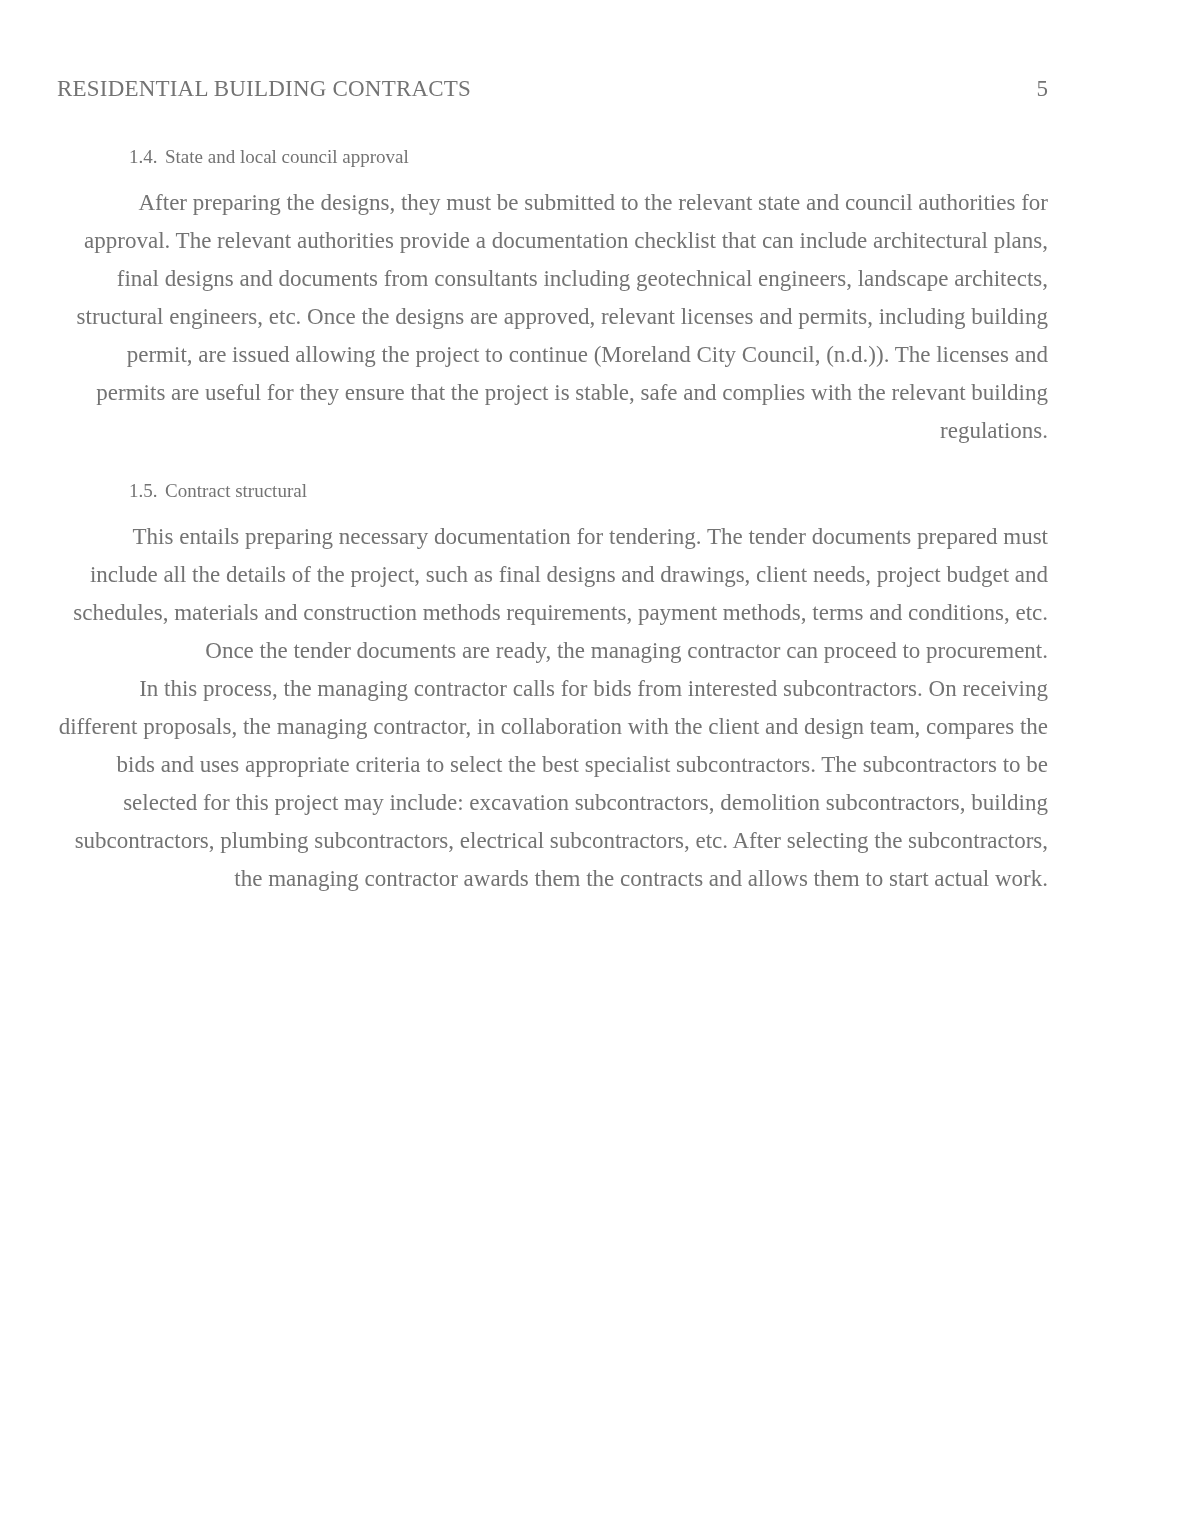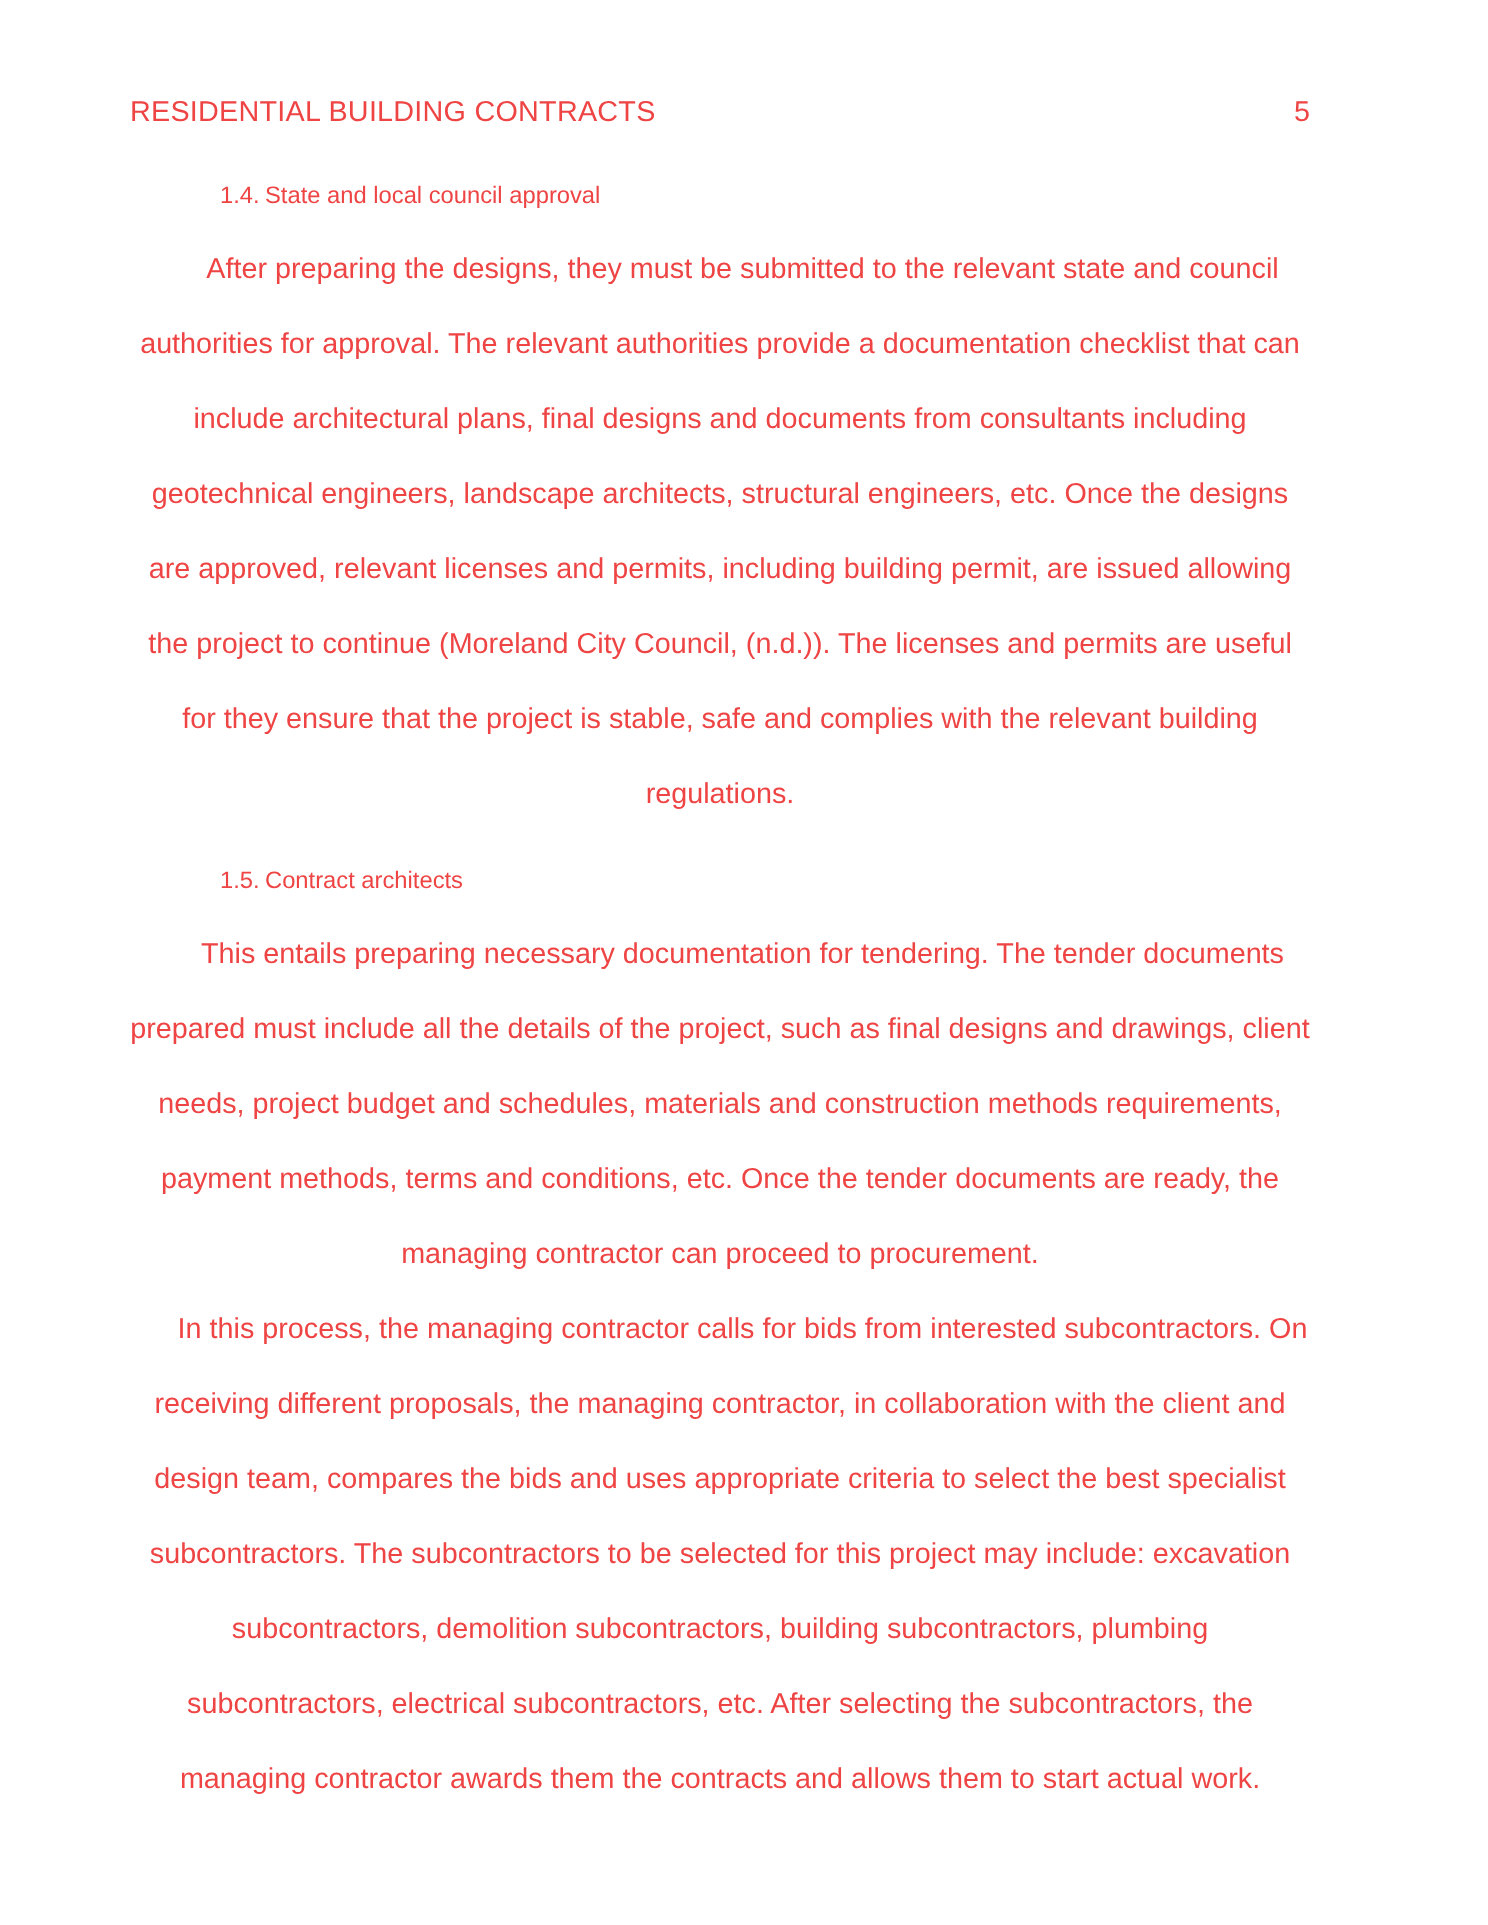--- a/index.html
+++ b/index.html
@@ -6,24 +6,24 @@
     margin: 0;
     padding: 0;
     background: #ffffff;
   }
   .page {
     position: relative;
     width: 1190px;
     height: 1540px;
     box-sizing: border-box;
     background: #ffffff;
-    padding: 62px 142px 0 104px;
-    font-family: Liberation Sans, sans-serif;
+    padding: 62px 142px 0 57px;
+    font-family: Liberation Serif, serif;
     font-size: 23px;
-    color: #ef4444;
+    color: #737373;
     overflow: hidden;
   }
   .page-header {
     display: flex;
     justify-content: space-between;
     align-items: baseline;
     line-height: 54px;
     margin-bottom: 14px;
   }
   .running-head {
@@ -35,23 +35,23 @@
     margin: 14px 0 0 0;
     line-height: 54px;
     text-indent: 36px;
   }
   .section-heading .hnum {
     display: inline-block;
     width: 72px;
   }
   .body-paragraph {
     margin: 0;
-    line-height: 60px;
+    line-height: 38px;
     text-indent: 36px;
-    text-align: center;
+    text-align: right;
   }
 </style>
 </head>
 <body>
 
 <div class="page">
 
   <div class="page-header">
     <span class="running-head">RESIDENTIAL BUILDING CONTRACTS</span>
     <span class="page-number">5</span>
@@ -59,21 +59,21 @@
 
   <section>
     <h2 class="section-heading">
       <span class="hnum">1.4.</span><span>State and local council approval</span>
     </h2>
     <p class="body-paragraph">After preparing the designs, they must be submitted to the relevant state and council authorities for approval. The relevant authorities provide a documentation checklist that can include architectural plans, final designs and documents from consultants including geotechnical engineers, landscape architects, structural engineers, etc. Once the designs are approved, relevant licenses and permits, including building permit, are issued allowing the project to continue (Moreland City Council, (n.d.)). The licenses and permits are useful for they ensure that the project is stable, safe and complies with the relevant building regulations.</p>
   </section>
 
   <section>
     <h2 class="section-heading">
-      <span class="hnum">1.5.</span><span>Contract architects</span>
+      <span class="hnum">1.5.</span><span>Contract structural</span>
     </h2>
     <p class="body-paragraph">This entails preparing necessary documentation for tendering. The tender documents prepared must include all the details of the project, such as final designs and drawings, client needs, project budget and schedules, materials and construction methods requirements, payment methods, terms and conditions, etc. Once the tender documents are ready, the managing contractor can proceed to procurement.</p>
   </section>
 
   <section>
     <p class="body-paragraph">In this process, the managing contractor calls for bids from interested subcontractors. On receiving different proposals, the managing contractor, in collaboration with the client and design team, compares the bids and uses appropriate criteria to select the best specialist subcontractors. The subcontractors to be selected for this project may include: excavation subcontractors, demolition subcontractors, building subcontractors, plumbing subcontractors, electrical subcontractors, etc. After selecting the subcontractors, the managing contractor awards them the contracts and allows them to start actual work.</p>
   </section>
 
 </div>
 

